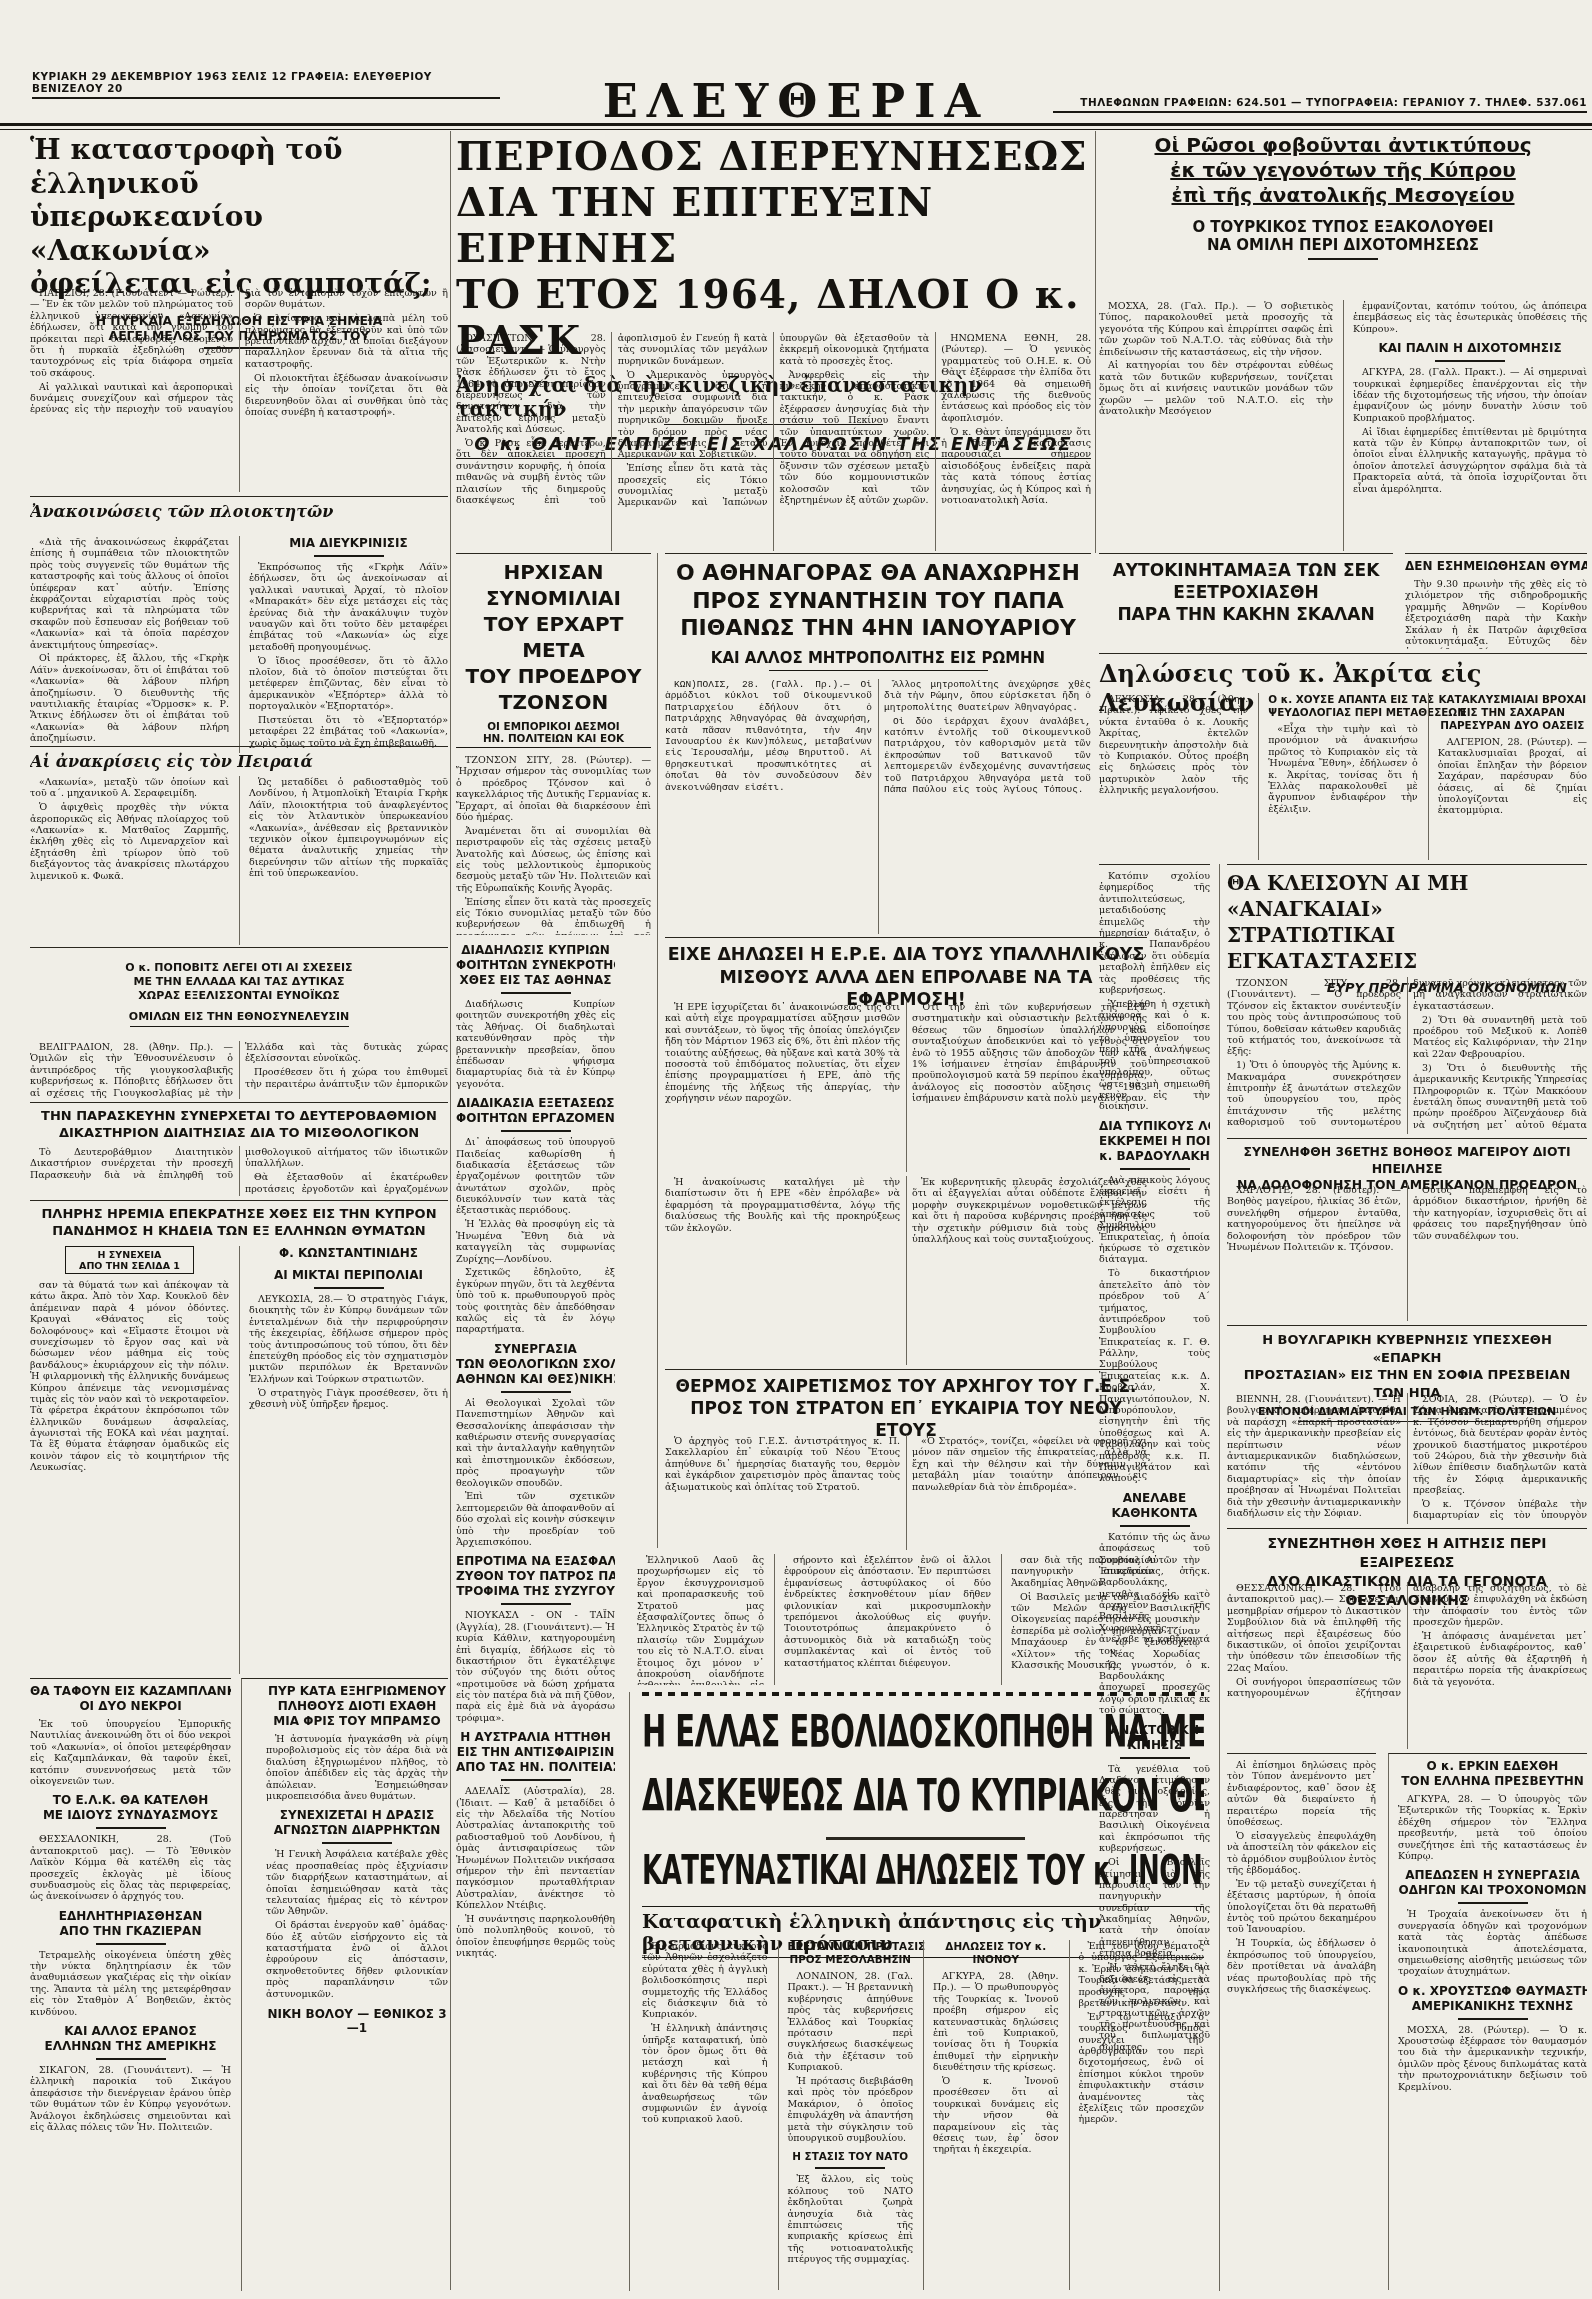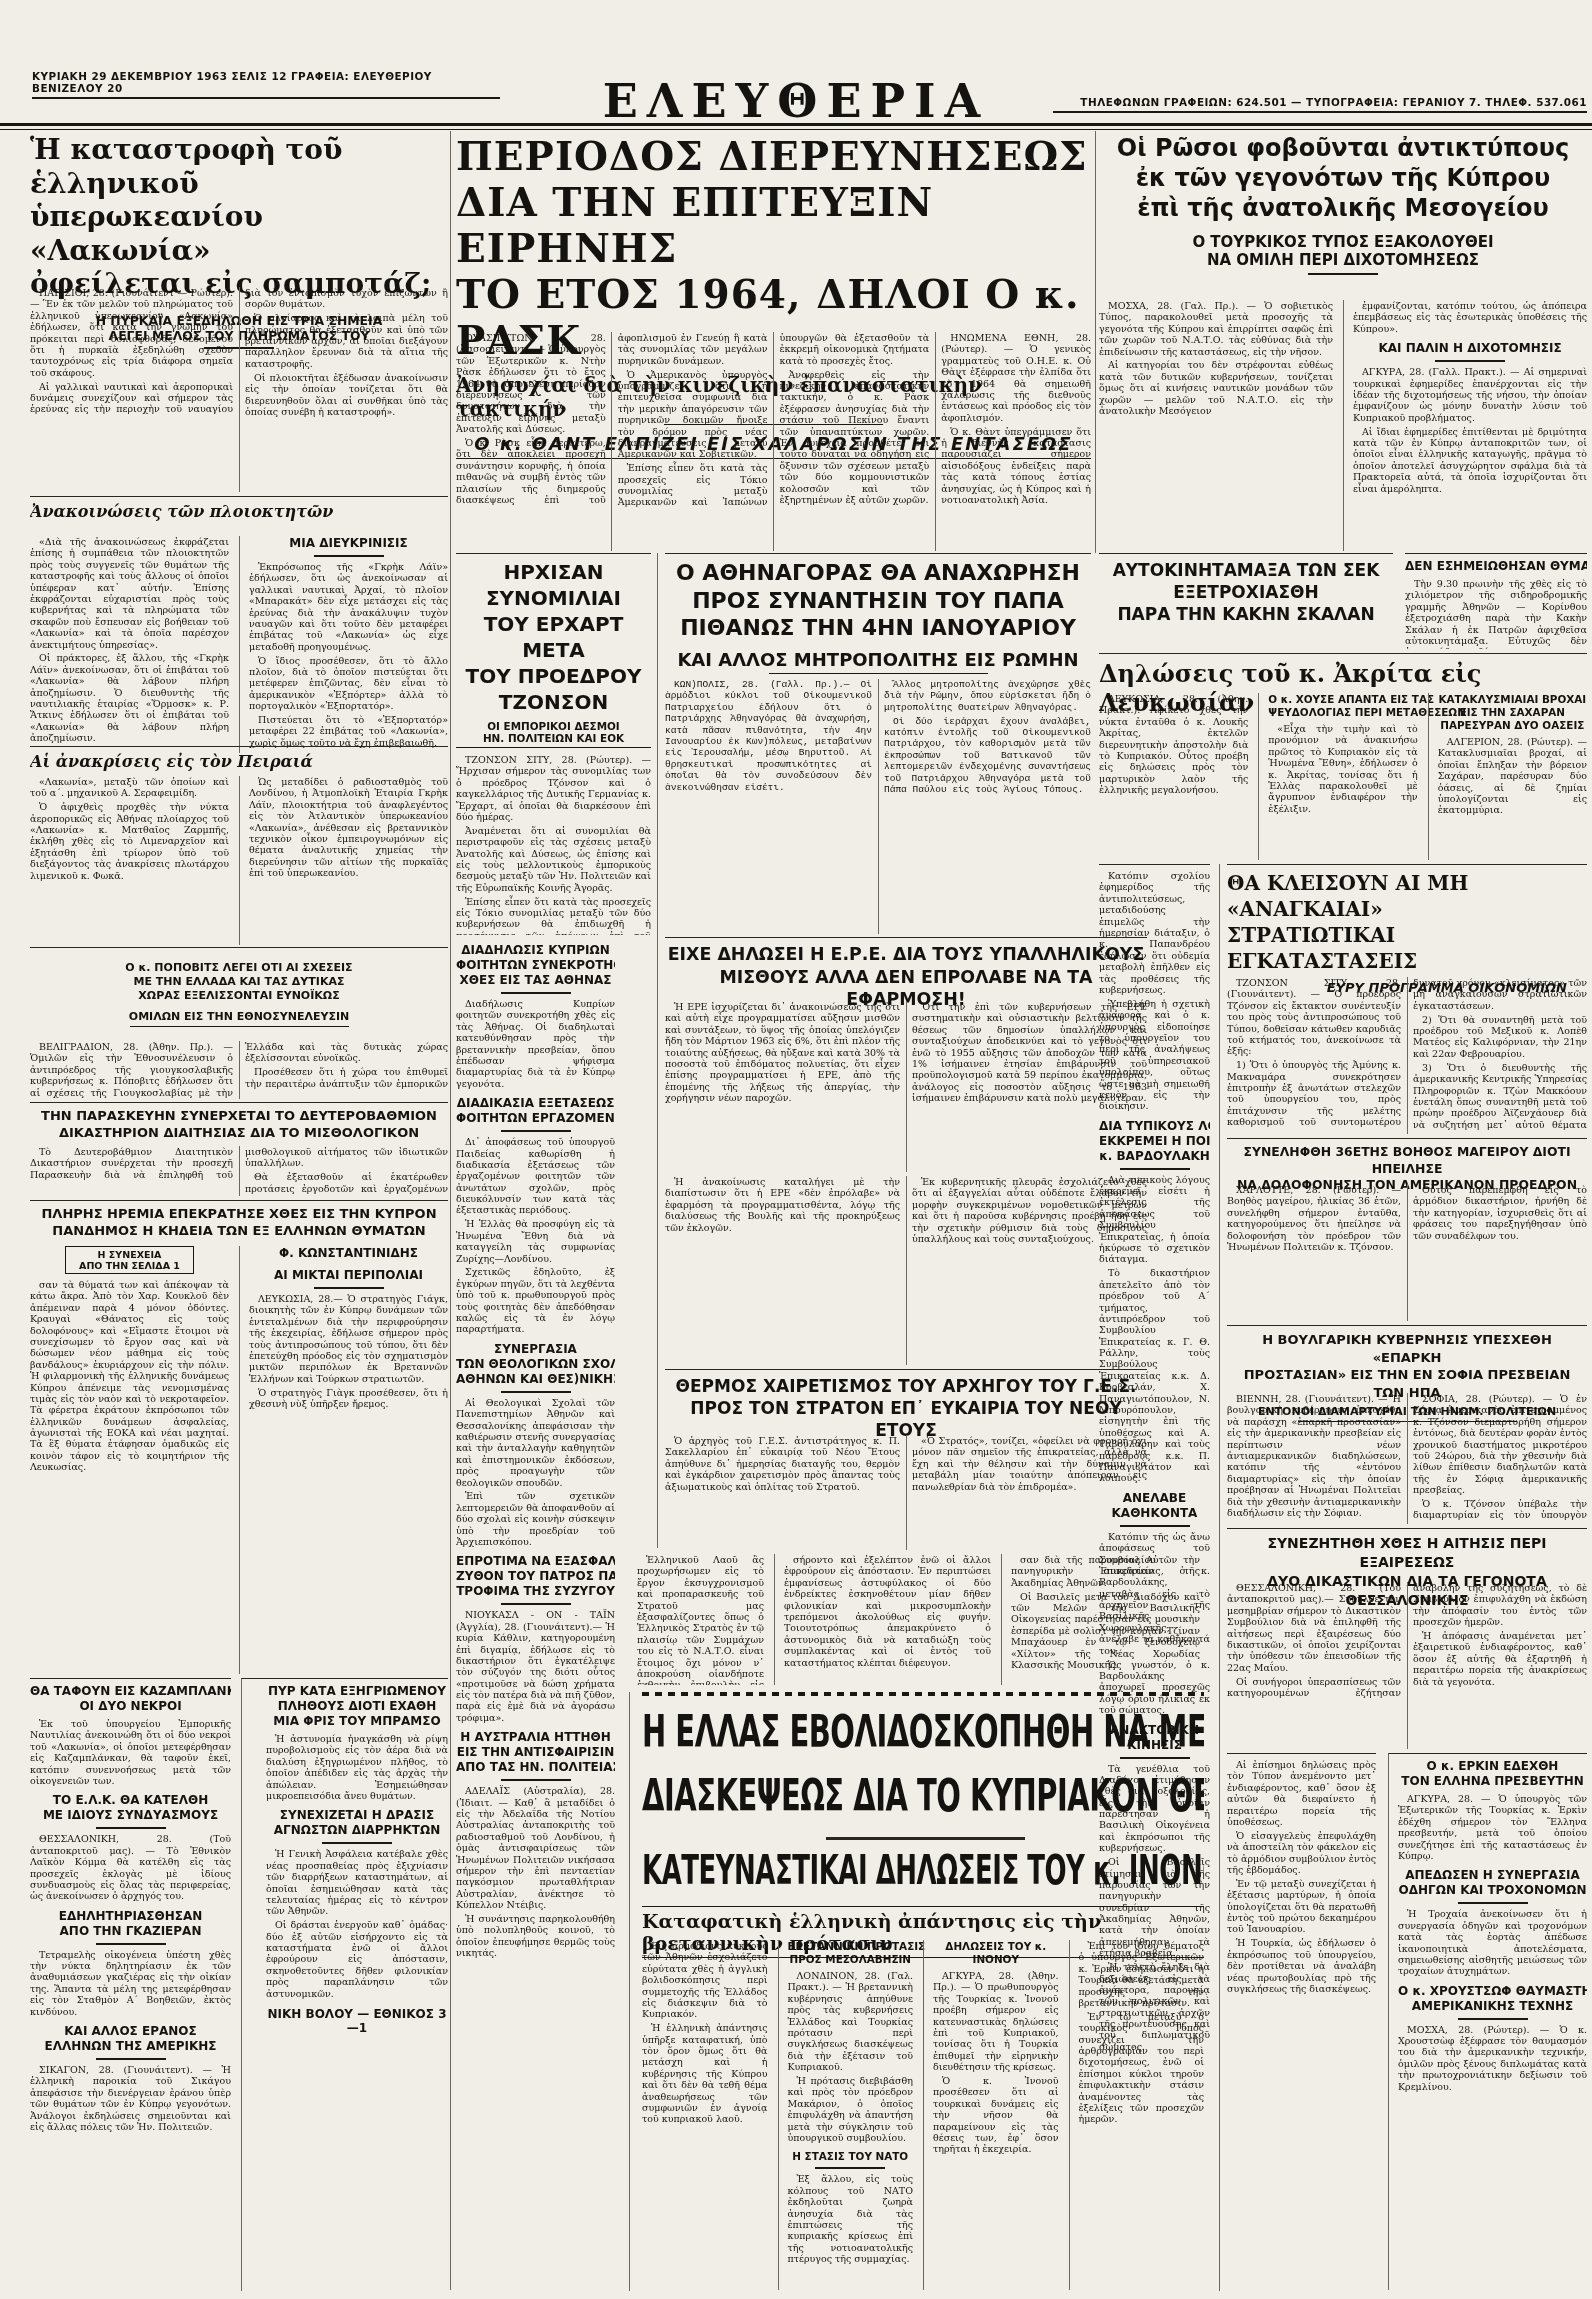--- a/index.html
+++ b/index.html
@@ -209,21 +209,21 @@
       <p>ΟΥΑΣΙΓΚΤΩΝ, 28. (Ἀσσοσιέιτεντ). — Ὁ ὑπουργὸς τῶν Ἐξωτερικῶν κ. Ντὴν Ρὰσκ ἐδήλωσεν ὅτι τὸ ἔτος 1964 θὰ ἀποτελέση περίοδον διερευνήσεως τῶν δυνατοτήτων διὰ τὴν ἐπίτευξιν εἰρήνης μεταξὺ Ἀνατολῆς καὶ Δύσεως.</p>
       <p>Ὁ κ. Ρὰσκ εἶπε περαιτέρω, ὅτι δὲν ἀποκλείει προσεχῆ συνάντησιν κορυφῆς, ἡ ὁποία πιθανῶς νὰ συμβῆ ἐντὸς τῶν πλαισίων τῆς διημεροῦς διασκέψεως ἐπὶ τοῦ ἀφοπλισμοῦ ἐν Γενεύῃ ἢ κατὰ τὰς συνομιλίας τῶν μεγάλων πυρηνικῶν δυνάμεων.</p>
       <p>Ὁ Ἀμερικανὸς ὑπουργὸς ὑπογραμμίζει ὅτι ἡ ἐπιτευχθεῖσα συμφωνία διὰ τὴν μερικὴν ἀπαγόρευσιν τῶν πυρηνικῶν δοκιμῶν ἤνοιξε τὸν δρόμον πρὸς νέας διαπραγματεύσεις μεταξὺ Ἀμερικανῶν καὶ Σοβιετικῶν.</p>
       <p>Ἐπίσης εἶπεν ὅτι κατὰ τὰς προσεχεῖς εἰς Τόκιο συνομιλίας μεταξὺ Ἀμερικανῶν καὶ Ἰαπώνων ὑπουργῶν θὰ ἐξετασθοῦν τὰ ἐκκρεμῆ οἰκονομικὰ ζητήματα κατὰ τὸ προσεχὲς ἔτος.</p>
       <p>Ἀναφερθεὶς εἰς τὴν κινεζικὴν ἐπαναστατικὴν τακτικήν, ὁ κ. Ρὰσκ ἐξέφρασεν ἀνησυχίας διὰ τὴν στάσιν τοῦ Πεκίνου ἔναντι τῶν ὑπαναπτύκτων χωρῶν. Ἐν συνεχείᾳ προσθέτει ὅτι τοῦτο δύναται νὰ ὁδηγήση εἰς ὄξυνσιν τῶν σχέσεων μεταξὺ τῶν δύο κομμουνιστικῶν κολοσσῶν καὶ τῶν ἐξηρτημένων ἐξ αὐτῶν χωρῶν.</p>
       <p>ΗΝΩΜΕΝΑ ΕΘΝΗ, 28. (Ρώυτερ). — Ὁ γενικὸς γραμματεὺς τοῦ Ο.Η.Ε. κ. Οὐ Θὰντ ἐξέφρασε τὴν ἐλπίδα ὅτι τὸ 1964 θὰ σημειωθῆ χαλάρωσις τῆς διεθνοῦς ἐντάσεως καὶ πρόοδος εἰς τὸν ἀφοπλισμόν.</p>
       <p>Ὁ κ. Θὰντ ὑπεγράμμισεν ὅτι ἡ διεθνὴς κατάστασις παρουσιάζει σήμερον αἰσιοδόξους ἐνδείξεις παρὰ τὰς κατὰ τόπους ἑστίας ἀνησυχίας, ὡς ἡ Κύπρος καὶ ἡ νοτιοανατολικὴ Ἀσία.</p>
     </div>
 
   <section class="abs" style="left:1099px;top:133px;width:488px;">
-    <h1 class="h-sans" style="font-size:24px;line-height:1.25;margin:0;">
+    <h1 class="h-sans" style="font-size:20px;line-height:1.25;margin:0;text-decoration:underline;">
         <div>Οἱ Ρῶσοι φοβοῦνται ἀντικτύπους</div>
         <div>ἐκ τῶν γεγονότων τῆς Κύπρου</div>
         <div>ἐπὶ τῆς ἀνατολικῆς Μεσογείου</div>
       </h1>
     <div class="h-sans bar-under" style="font-size:15px;margin-top:10px;">
         <div>Ο ΤΟΥΡΚΙΚΟΣ ΤΥΠΟΣ ΕΞΑΚΟΛΟΥΘΕΙ</div>
         <div>ΝΑ ΟΜΙΛΗ ΠΕΡΙ ΔΙΧΟΤΟΜΗΣΕΩΣ</div>
       </div>
   </section>
   <div class="abs pair" style="left:1099px;top:300px;width:488px;height:251px;">
@@ -260,21 +260,21 @@
         <p>Τέλος ὁ Πρόεδρος Τζόνσον διετράνωσε καὶ πάλιν τὴν ἀπόφασιν τῆς ἀμερικανικῆς κυβερνήσεως ὅπως ἐνισχύση ἀπὸ κοινοῦ μετὰ τῶν ἐν Εὐρώπῃ συμμάχων της τὴν Ἀτλαντικὴν συμμαχίαν.</p>
       </div>
   </section>
 
   <section class="abs topline" style="left:665px;top:553px;width:426px;">
     <h2 class="h-sans" style="font-size:22px;line-height:1.25;margin:0;">
         <div>Ο ΑΘΗΝΑΓΟΡΑΣ ΘΑ ΑΝΑΧΩΡΗΣΗ</div>
         <div>ΠΡΟΣ ΣΥΝΑΝΤΗΣΙΝ ΤΟΥ ΠΑΠΑ</div>
         <div>ΠΙΘΑΝΩΣ ΤΗΝ 4ΗΝ ΙΑΝΟΥΑΡΙΟΥ</div>
       </h2>
-    <div class="h-sans thinbar-under" style="font-size:18px;margin-top:7px;">ΚΑΙ ΑΛΛΟΣ ΜΗΤΡΟΠΟΛΙΤΗΣ ΕΙΣ ΡΩΜΗΝ</div>
+    <div class="h-sans thinbar-under" style="font-size:15px;margin-top:7px;">ΚΑΙ ΑΛΛΟΣ ΜΗΤΡΟΠΟΛΙΤΗΣ ΕΙΣ ΡΩΜΗΝ</div>
   </section>
   <div class="abs bt cols2" style="left:665px;top:679px;width:426px;height:255px;font-family:Liberation Mono, monospace;">
       <p>ΚΩΝ)ΠΟΛΙΣ, 28. (Γαλλ. Πρ.).— Οἱ ἁρμόδιοι κύκλοι τοῦ Οἰκουμενικοῦ Πατριαρχείου ἐδήλουν ὅτι ὁ Πατριάρχης Ἀθηναγόρας θὰ ἀναχωρήση, κατὰ πᾶσαν πιθανότητα, τὴν 4ην Ἰανουαρίου ἐκ Κων)πόλεως, μεταβαίνων εἰς Ἱερουσαλήμ, μέσῳ Βηρυττοῦ. Αἱ θρησκευτικαὶ προσωπικότητες αἱ ὁποῖαι θὰ τὸν συνοδεύσουν δὲν ἀνεκοινώθησαν εἰσέτι.</p>
       <p>Ἄλλος μητροπολίτης ἀνεχώρησε χθὲς διὰ τὴν Ρώμην, ὅπου εὑρίσκεται ἤδη ὁ μητροπολίτης Θυατείρων Ἀθηναγόρας.</p>
       <p>Οἱ δύο ἱεράρχαι ἔχουν ἀναλάβει, κατόπιν ἐντολῆς τοῦ Οἰκουμενικοῦ Πατριάρχου, τὸν καθορισμὸν μετὰ τῶν ἐκπροσώπων τοῦ Βατικανοῦ τῶν λεπτομερειῶν ἐνδεχομένης συναντήσεως τοῦ Πατριάρχου Ἀθηναγόρα μετὰ τοῦ Πάπα Παύλου εἰς τοὺς Ἁγίους Τόπους.</p>
     </div>
 
   <section class="abs topline" style="left:1099px;top:553px;width:294px;">
     <h2 class="h-sans" style="font-size:17px;line-height:1.3;margin:0;">
         <div>ΑΥΤΟΚΙΝΗΤΑΜΑΞΑ ΤΩΝ ΣΕΚ</div>

